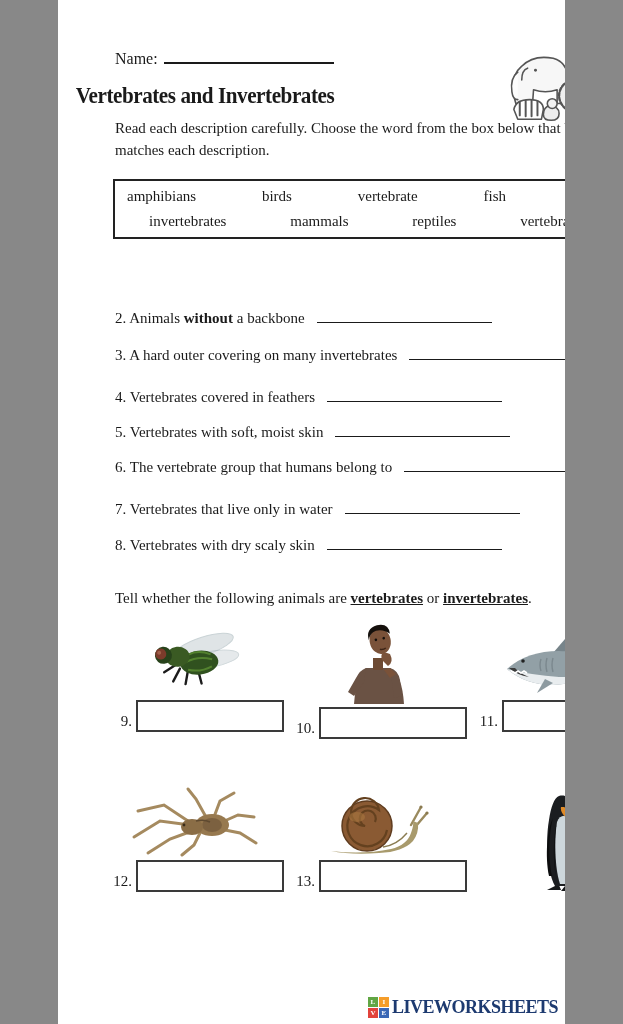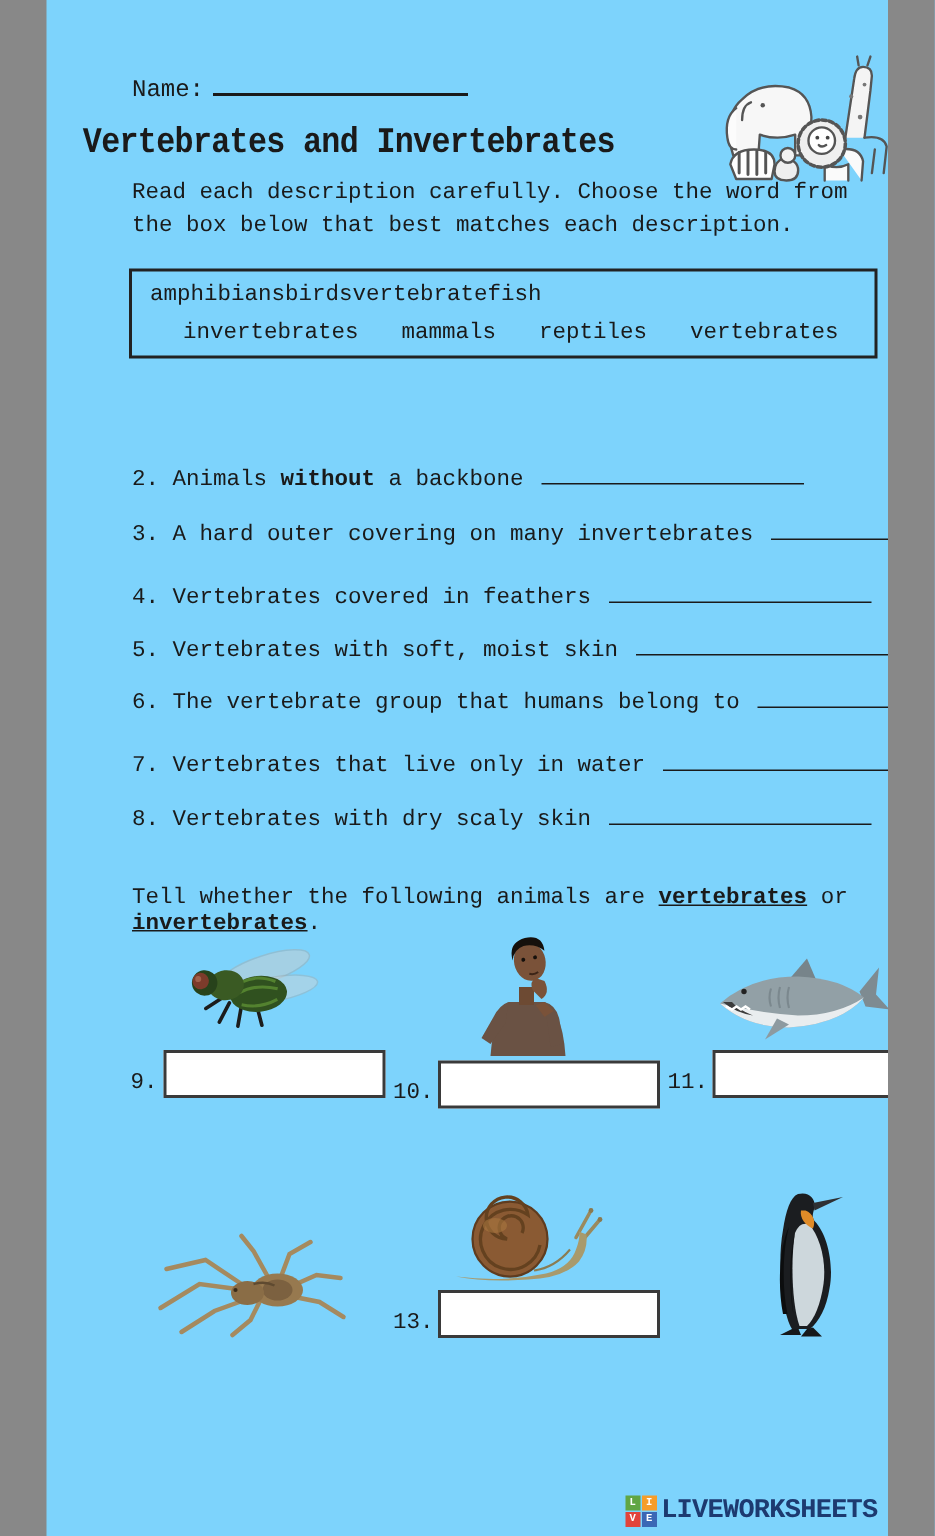--- a/index.html
+++ b/index.html
@@ -1,31 +1,31 @@
 <!DOCTYPE html>
 <html><head>
 <meta charset="utf-8">
 <style>
   html,body{margin:0;padding:0;background:#888;}
   .page{
-    position:relative;width:561px;height:1024px;background:#7dd3fc;
-    font-family:Liberation Mono, monospace;color:#1a1a1a;overflow:hidden;
+    position:relative;width:507px;height:1024px;background:#ffffff;
+    font-family:Liberation Serif, serif;color:#1a1a1a;overflow:hidden;
     margin:0 auto;
   }
   
   .name-row{position:absolute;left:57px;top:48px;font-size:16px;}
   .name-line{display:inline-block;width:170px;height:14px;border-bottom:2px solid #1a1a1a;margin-left:6px;vertical-align:baseline;}
   .clipart{position:absolute;left:448px;top:34px;width:118px;height:90px;}
   .title{position:absolute;left:0;top:82px;width:100%;text-align:left;}
   .title span{display:inline-block;font-size:24px;font-weight:800;letter-spacing:-.5px;transform:scaleX(.88);}
   .instructions{position:absolute;left:57px;top:118px;width:505px;font-size:15px;line-height:1.45;}
   
   .word-bank{position:absolute;left:55px;top:179px;width:499px;height:60px;border:2px solid #222;box-sizing:border-box;
     display:flex;flex-direction:column;justify-content:space-evenly;font-size:15px;}
-  .wb-row1{display:flex;justify-content:flex-start;padding:0 104px 0 12px;}
+  .wb-row1{display:flex;justify-content:space-between;padding:0 104px 0 12px;}
   .wb-row2{display:flex;justify-content:space-between;padding:0 24px 0 34px;}
   
   .question{position:absolute;left:57px;font-size:15px;white-space:nowrap;}
   .blank{display:inline-block;width:175px;height:13px;border-bottom:1.5px solid #1a1a1a;margin-left:12px;vertical-align:baseline;}
   .b{font-weight:bold;}
   .bu{font-weight:bold;text-decoration:underline;}
   .section2{position:absolute;left:57px;top:590px;font-size:15px;}
   
   .cell{position:absolute;width:178px;display:flex;flex-direction:column;}
   .img-area{flex:1;display:flex;align-items:flex-end;justify-content:center;}
@@ -204,20 +204,24 @@
           <path d="M90,38 L108,30 L124,32"></path>
           <path d="M90,44 L110,48 L126,58"></path>
         </g>
         <ellipse cx="82" cy="40" rx="17" ry="11" fill="#97794f"></ellipse>
         <ellipse cx="82" cy="40" rx="10" ry="7" fill="#7c6140"></ellipse>
         <ellipse cx="62" cy="42" rx="11" ry="8" fill="#8a6d46"></ellipse>
         <path d="M66,36 q8,-2 14,1" stroke="#5f4a30" stroke-width="1.6" fill="none"></path>
         <circle cx="54" cy="40" r="1.4" fill="#3a2c1a"></circle>
       </svg>
     </div>
+    <div class="answer-row">
+      <span class="answer-num">12.</span>
+      <span class="answer-box"></span>
+    </div>
   </div>
 
   <div class="cell" style="left:231px;top:756px;height:136px">
     <div class="img-area">
       <svg viewBox="0 0 110 62" width="110" height="62">
         <path d="M88,30 L98,12 M93,31 L104,18" stroke="#9a8a5e" stroke-width="2.4" fill="none" stroke-linecap="round"></path>
         <circle cx="98" cy="12" r="1.6" fill="#8a7a50"></circle>
         <circle cx="104" cy="18" r="1.6" fill="#8a7a50"></circle>
         <path d="M8,56 Q40,60 68,54 Q84,50 88,38 Q91,30 90,26 L95,28 Q96,38 90,46 Q80,57 56,58 Q28,60 8,56 Z" fill="#a89a6c"></path>
         <path d="M60,52 q14,-2 24,-14" stroke="#8a7c52" stroke-width="1.4" fill="none"></path>

